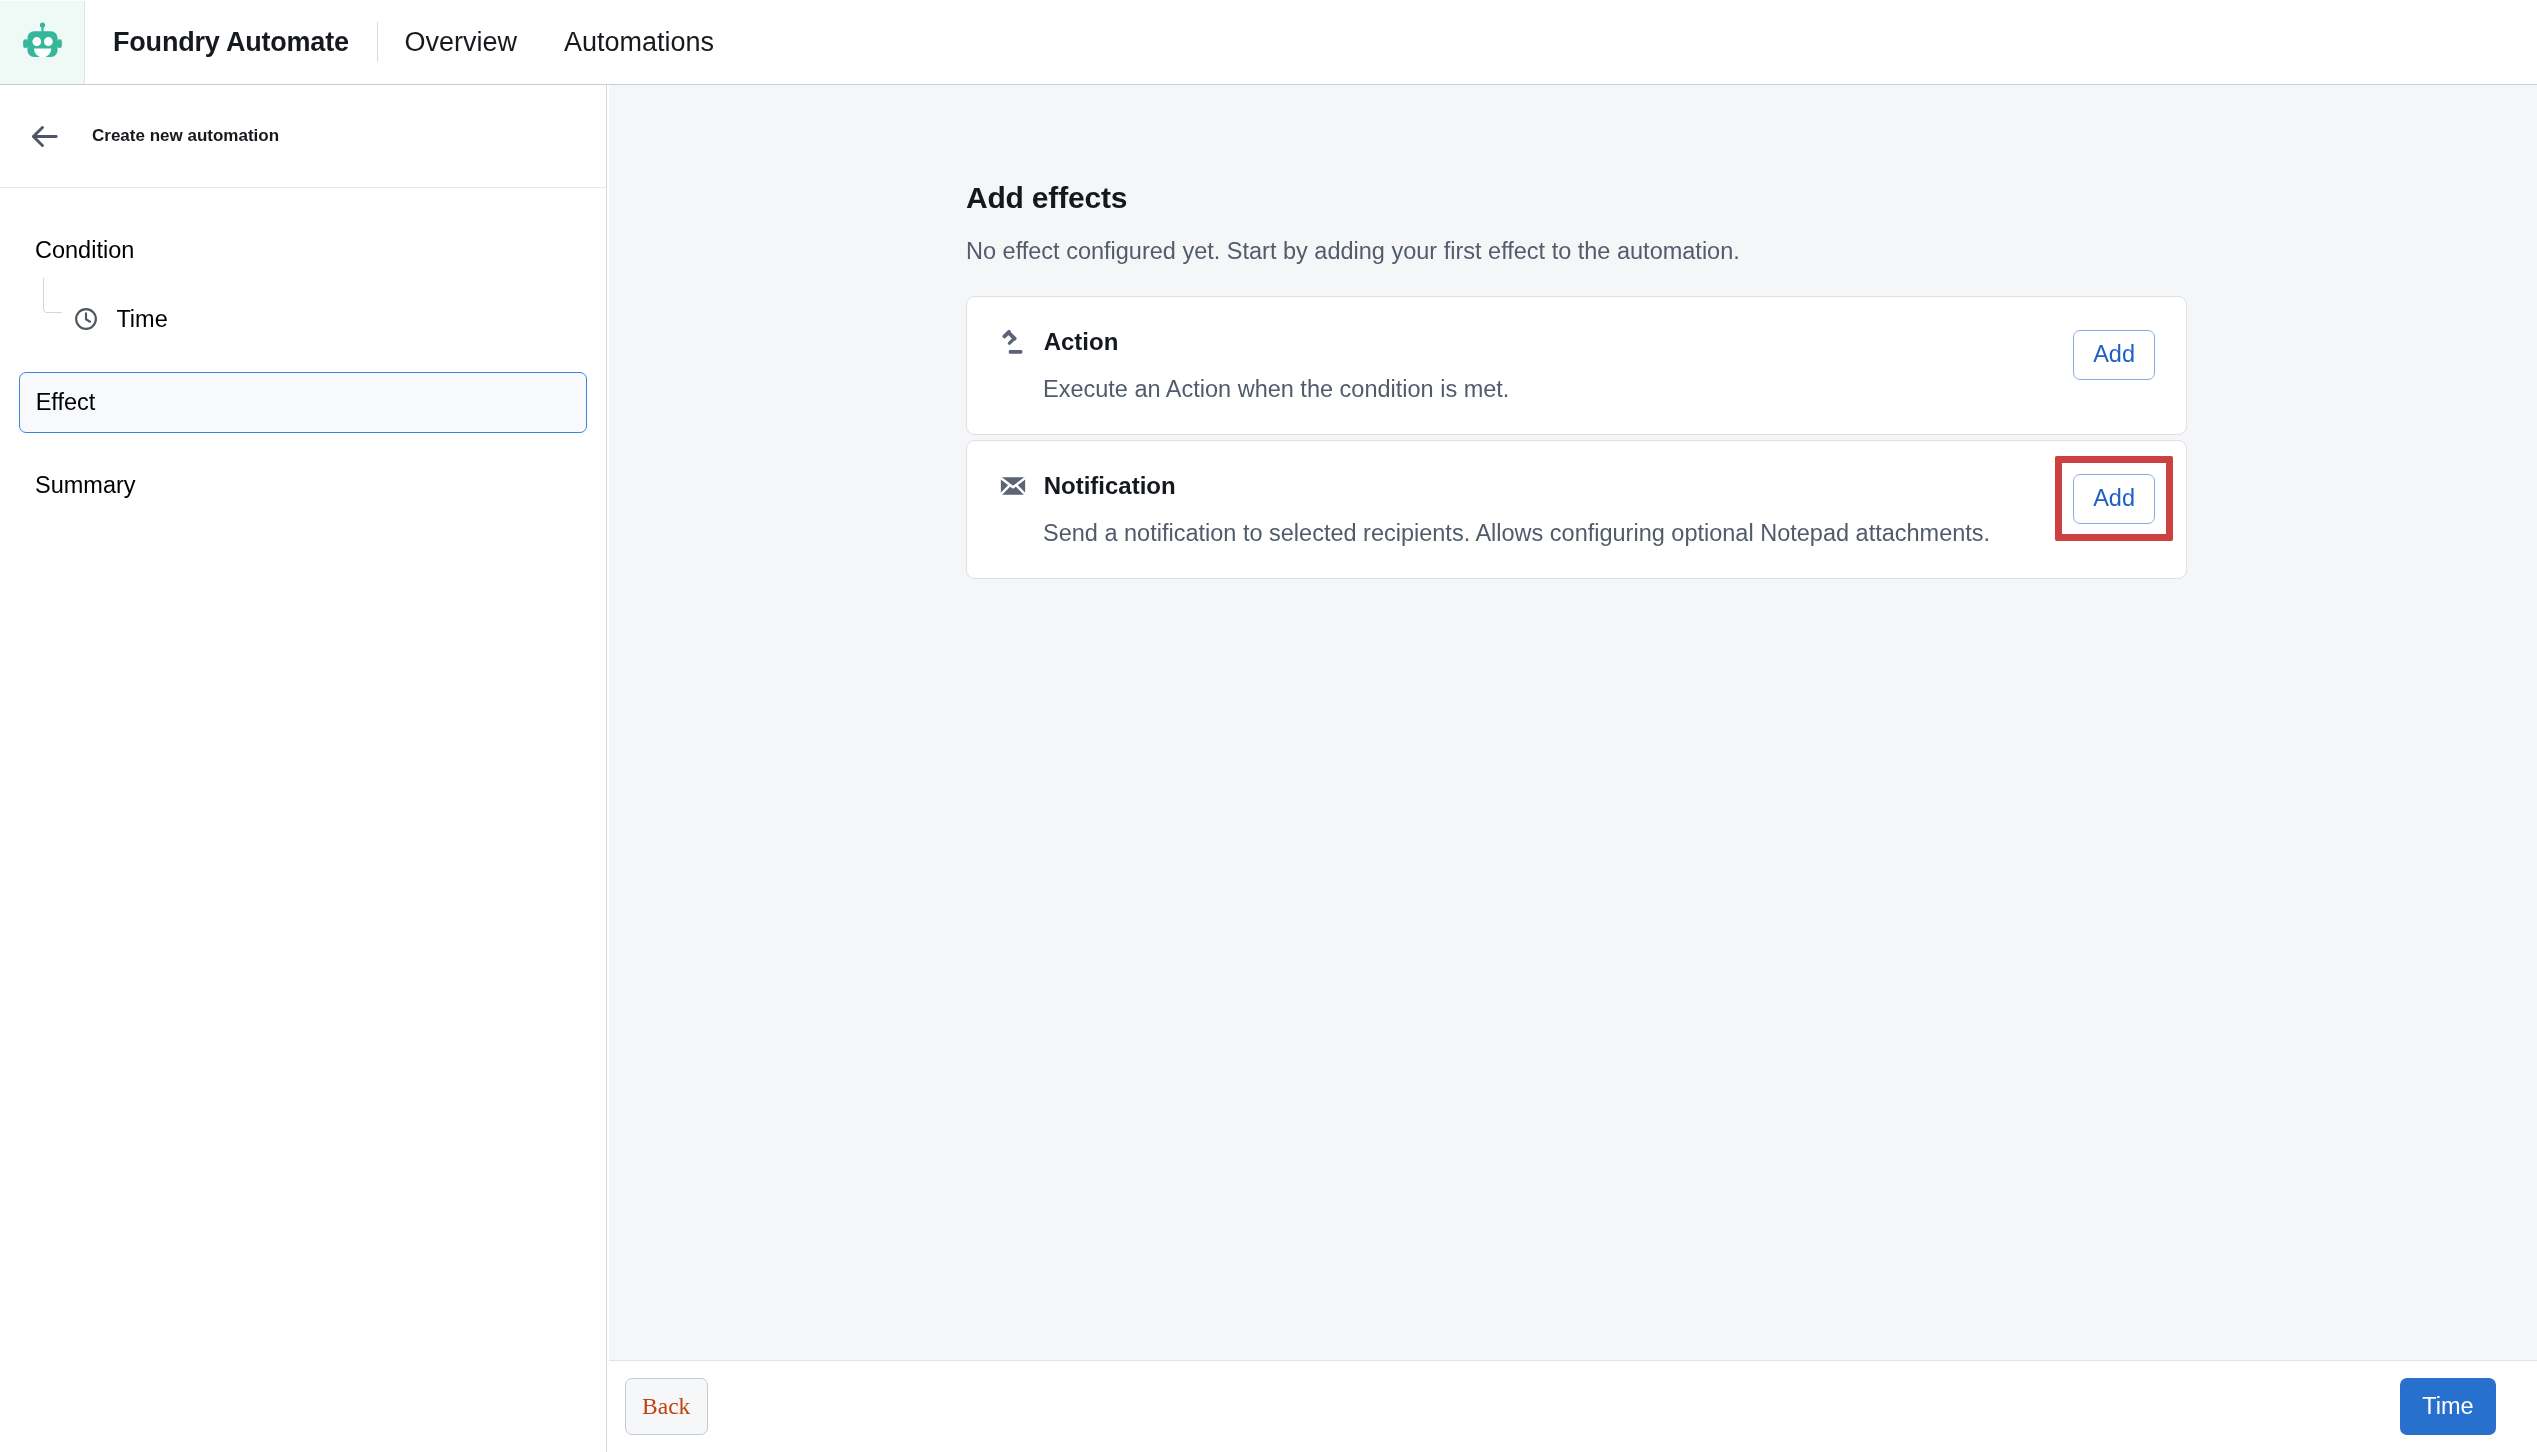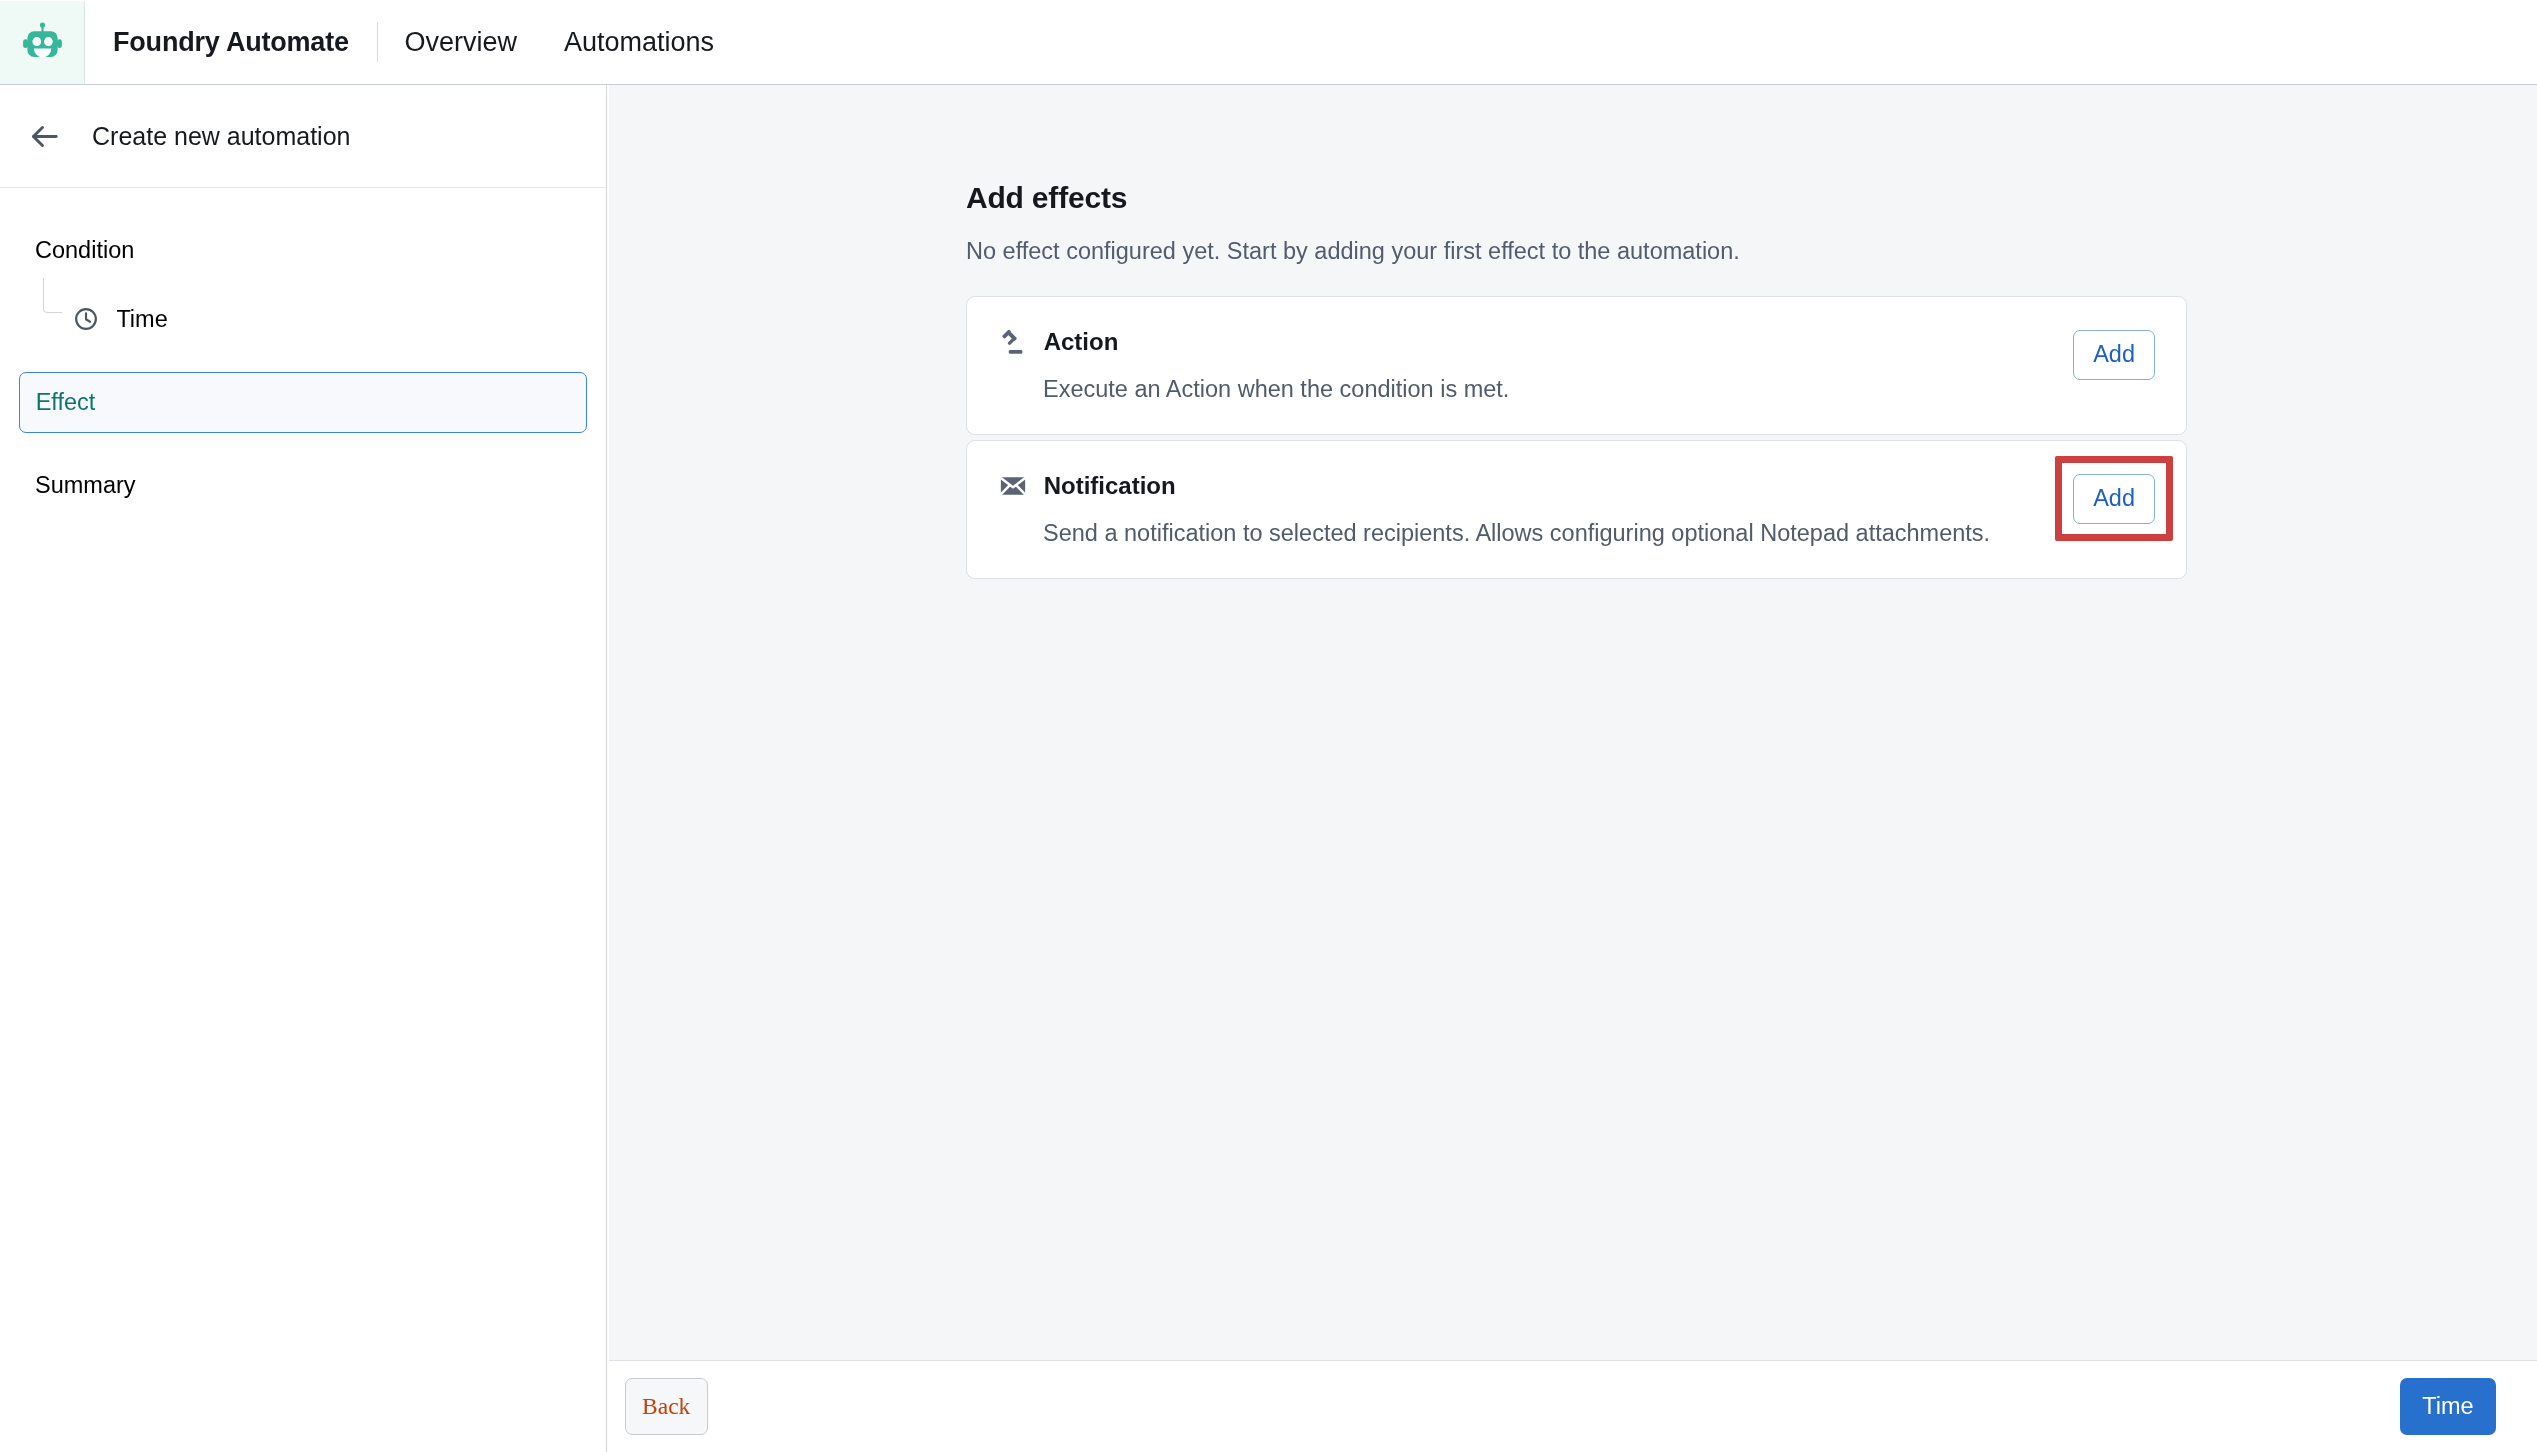--- a/index.html
+++ b/index.html
@@ -72,22 +72,22 @@
     display: flex;
     align-items: center;
     padding-left: 24px;
   }
   .back-arrow {
     width: 40px; height: 40px;
     display: flex; align-items: center; justify-content: center;
     flex: 0 0 auto;
   }
   .sidebar-title {
-    font-size: 25px;
-    font-weight: 400;
+    font-size: 17px;
+    font-weight: 700;
     color: #16191d;
     margin-left: 28px;
     white-space: nowrap;
   }
 
   .nav-tree { padding-top: 37px; }
 
   .tree-row {
     height: 50px;
     display: flex;
@@ -131,21 +131,21 @@
     margin: 28px 19px 0 19px;
     height: 61px;
     background: #f7f9fd;
     border: 1.7px solid #3b84e4;
     border-radius: 7px;
     display: flex;
     align-items: center;
     padding-left: 15.7px;
   }
   .tree-item-active .tree-label {
-    color: #0f766e;
+    color: #000000;
   }
   .tree-row-plain {
     margin-top: 15.7px;
     height: 50px;
     display: flex;
     align-items: flex-end;
     padding-left: 35px;
   }
 
   

